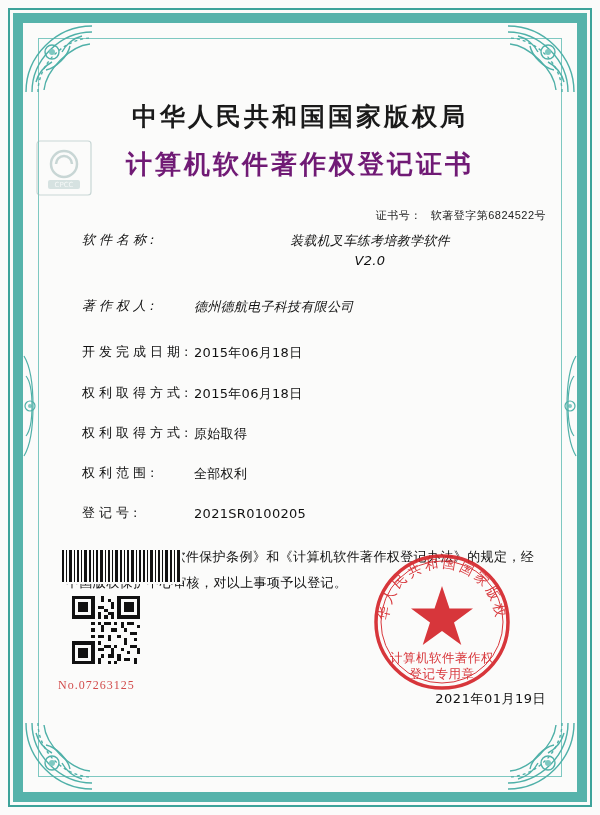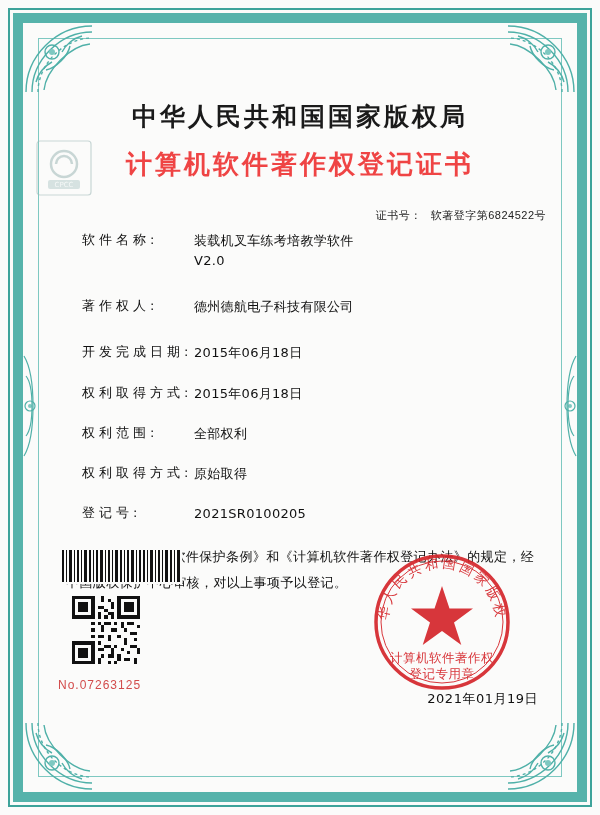--- a/index.html
+++ b/index.html
@@ -108,21 +108,21 @@
     font-weight: bold;
     letter-spacing: 3px;
     color: #1a1a1a;
   }
   .title-sub {
     font-family: Liberation Sans, sans-serif;
     font-size: 26px;
     font-weight: bold;
     letter-spacing: 3px;
     margin-top: 14px;
-    color: #ef4444;
+    color: #701a75;
   }
 
   .cert-no {
     text-align: right;
     font-size: 11px;
     margin-top: 26px;
     padding-right: 6px;
     color: #222;
     letter-spacing: 0.5px;
   }
@@ -158,21 +158,21 @@
     font-family: "DejaVu Sans", sans-serif;
     font-size: 13px;
   }
   .field-value {
     flex: 1;
     font-family: "DejaVu Sans", sans-serif;
     font-size: 13px;
     line-height: 1.55;
     letter-spacing: 0.3px;
   }
-  .field-row.tall { margin-bottom: 26px; }
+  .field-row.tall { margin-bottom: 26px; font-style: italic; }
   .gap-top { margin-top: 24px; }
 
   .paragraph {
     margin-top: 18px;
     padding-left: 18px;
     padding-right: 10px;
     font-size: 13px;
     line-height: 2.0;
     letter-spacing: 0.4px;
     color: #111;
@@ -200,39 +200,39 @@
     height: 68px;
     z-index: 7;
   }
 
   .serial {
     position: absolute;
     left: 58px;
     top: 678px;
     font-size: 12px;
     color: #d24b4b;
-    font-family: Liberation Sans, sans-serif;
+    font-family: Liberation Serif, serif;
     letter-spacing: 1px;
     z-index: 8;
   }
 
   
   .seal {
     position: absolute;
     right: 84px;
     top: 548px;
     width: 148px;
     height: 148px;
     z-index: 8;
     opacity: 0.92;
   }
 
   .issue-date {
     position: absolute;
-    right: 62px;
+    right: 54px;
     top: 690px;
     font-size: 13px;
     color: #111;
     z-index: 9;
     font-family: "DejaVu Sans", sans-serif;
     letter-spacing: 0.5px;
   }
 </style>
 </head>
 <body>
@@ -402,47 +402,47 @@
     </div>
 
     <div class="cert-no">
       <span class="label">证书号：</span><span>软著登字第6824522号</span>
     </div>
 
     <div class="fields">
 
       <div class="field-row tall">
         <div class="field-label">软件名称:</div>
-        <div class="field-value" style="white-space: pre-line;">装载机叉车练考培教学软件
+        <div class="field-value" style="white-space: pre-line; text-align: center;">装载机叉车练考培教学软件
 V2.0</div>
       </div>
 
       <div class="field-row tall">
         <div class="field-label">著作权人:</div>
         <div class="field-value">德州德航电子科技有限公司</div>
       </div>
 
       <div class="field-row gap-top">
         <div class="field-label">开发完成日期:</div>
         <div class="field-value">2015年06月18日</div>
       </div>
 
       <div class="field-row">
         <div class="field-label">权利取得方式:</div>
         <div class="field-value">2015年06月18日</div>
       </div>
 
       <div class="field-row">
+        <div class="field-label">权利取得方式:</div>
+        <div class="field-value">原始取得</div>
+      </div>
+
+      <div class="field-row">
         <div class="field-label">权利范围:</div>
         <div class="field-value">全部权利</div>
-      </div>
-
-      <div class="field-row">
-        <div class="field-label">权利取得方式:</div>
-        <div class="field-value">原始取得</div>
       </div>
 
       <div class="field-row">
         <div class="field-label">登记号:</div>
         <div class="field-value">2021SR0100205</div>
       </div>
 
     </div>
 
     <div class="paragraph"><span class="indent"></span><span>根据《计算机软件保护条例》和《计算机软件著作权登记办法》的规定，经中国版权保护中心审核，对以上事项予以登记。</span></div>

